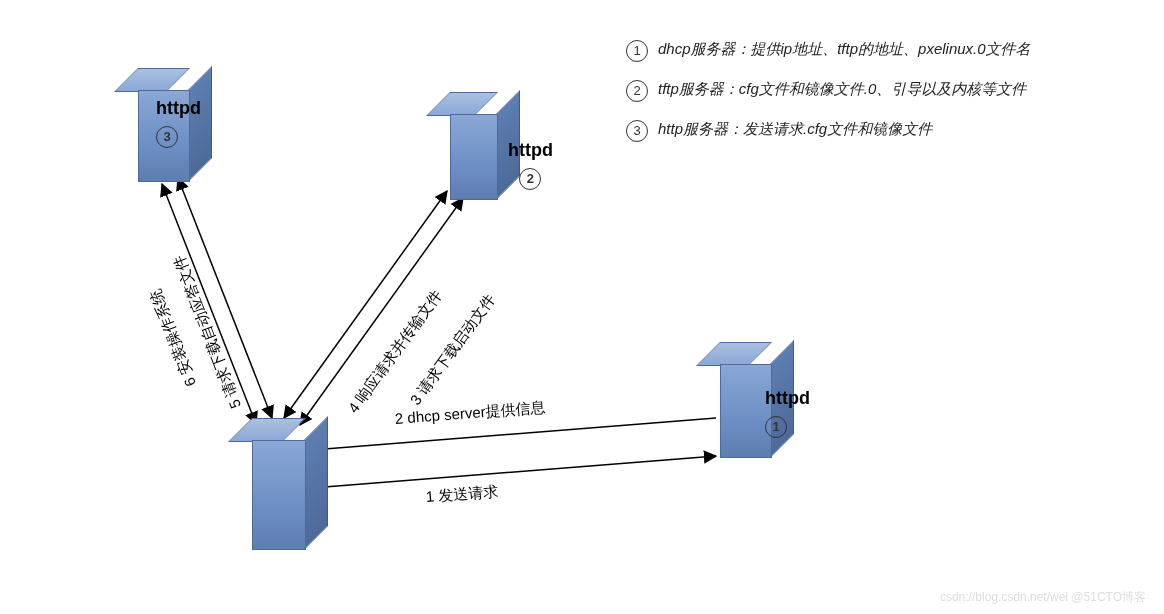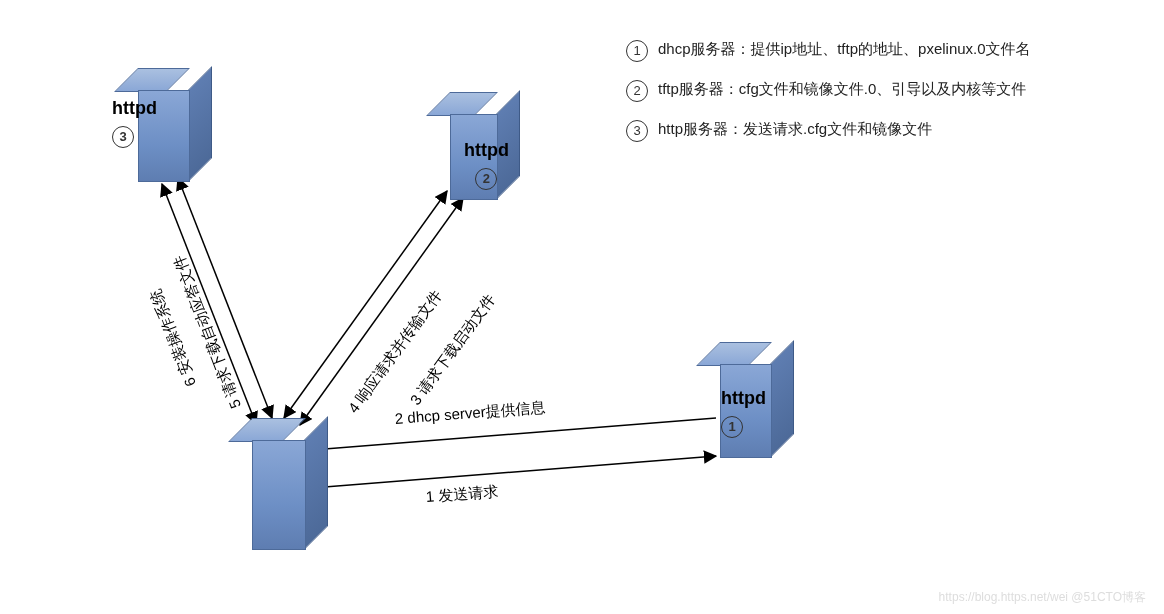--- a/index.html
+++ b/index.html
@@ -50,20 +50,21 @@
     align-items: flex-start;
     margin-bottom: 16px;
   }
   .legend-row .circle-num {
     flex: 0 0 auto;
     margin-right: 10px;
     margin-top: 2px;
   }
   .legend-row .legend-text {
     flex: 1 1 auto;
+    font-style: italic;
   }
   .watermark {
     position: absolute;
     right: 18px;
     bottom: 8px;
     font-size: 12px;
     color: #dddddd;
     letter-spacing: 0;
     white-space: nowrap;
   }
@@ -91,20 +92,21 @@
     transform-origin: 0 0;
     transform: skewX(-45deg);
   }
   .box-label {
     position: absolute;
     font-size: 18px;
     font-weight: bold;
     color: #000;
     text-align: left;
     line-height: 1.2;
+    margin-left: 44px;
   }
   .edge-label {
     position: absolute;
     font-size: 15px;
     color: #000;
     white-space: nowrap;
     transform-origin: left center;
   }
 </style>
 </head>
@@ -188,14 +190,14 @@
     <div class="legend-row">
       <span class="circle-num">2</span>
       <span class="legend-text">tftp服务器：cfg文件和镜像文件.0、引导以及内核等文件</span>
     </div>
     <div class="legend-row">
       <span class="circle-num">3</span>
       <span class="legend-text">http服务器：发送请求.cfg文件和镜像文件</span>
     </div>
   </div>
 
-  <div class="watermark">https://blog.https.net/wei  @51CTO博客</div>
+  <div class="watermark">csdn://blog.csdn.net/wei  @51CTO博客</div>
 </div>
 
 </body></html>

